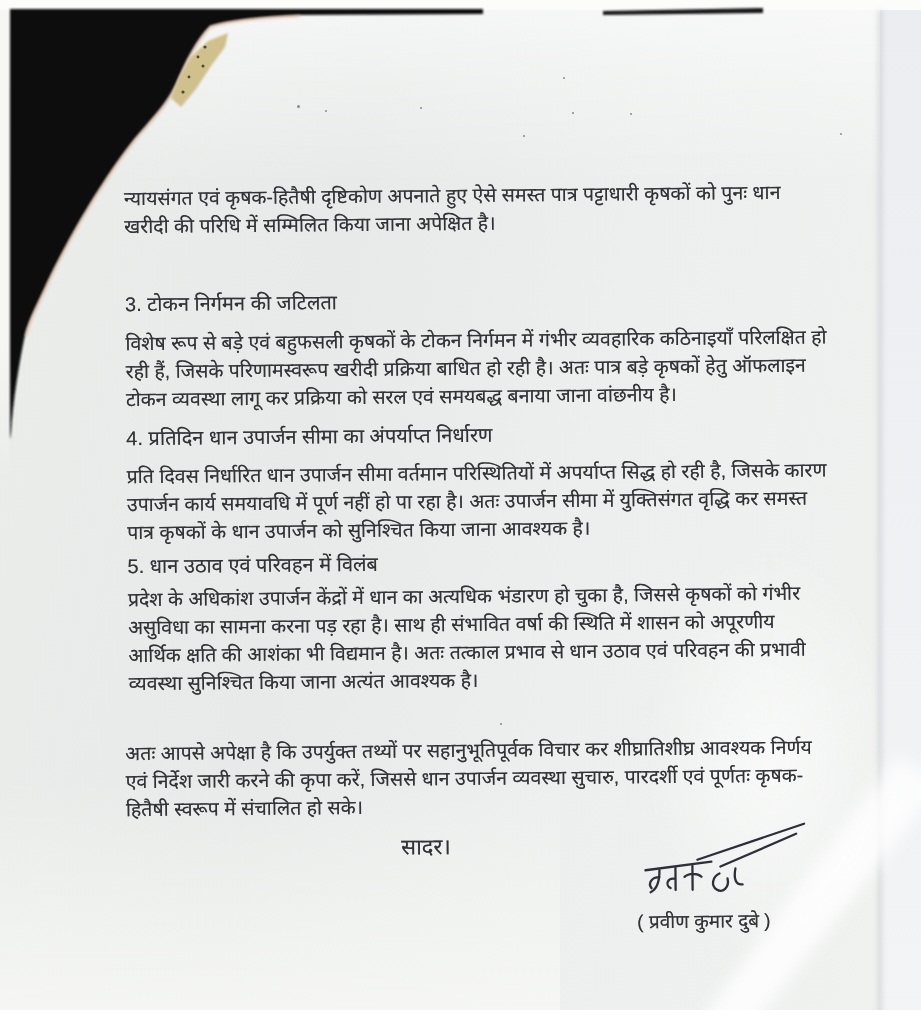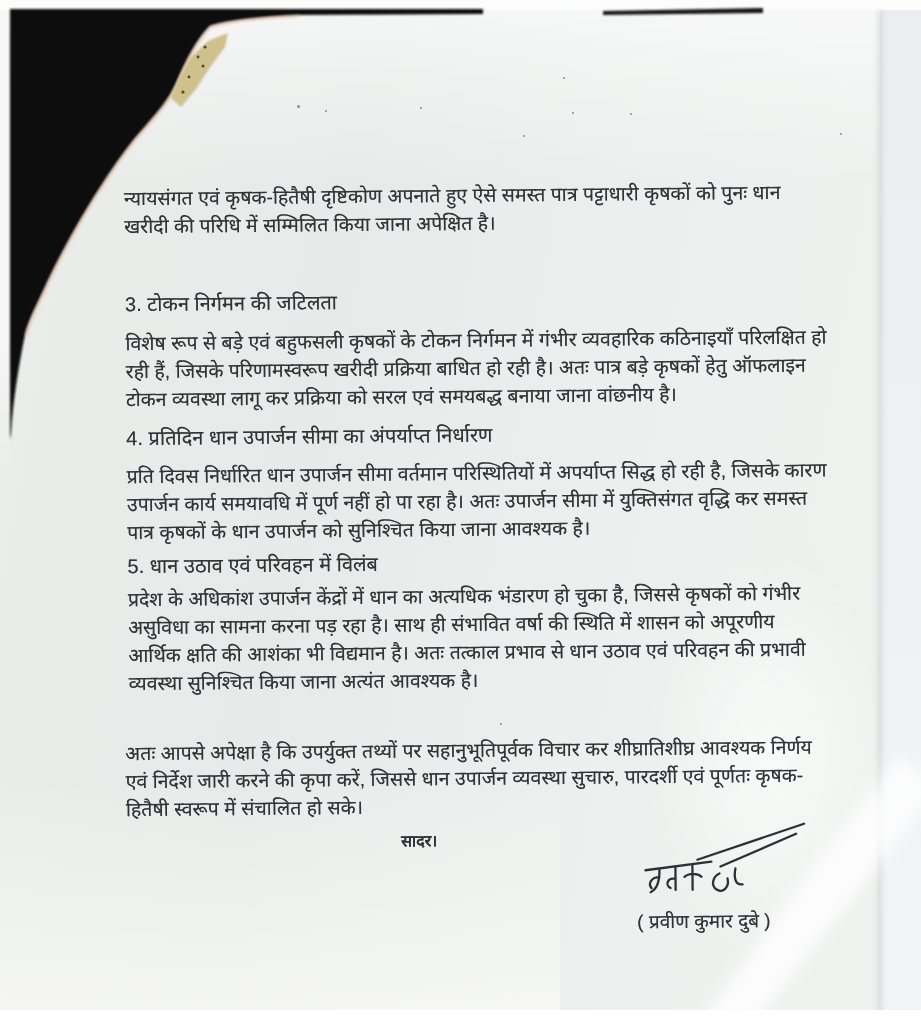--- a/index.html
+++ b/index.html
@@ -39,21 +39,21 @@
     background:rgba(140,146,152,.18); filter:blur(2px);
   }
   .bg-svg { position:absolute; left:0; top:0; }
   .doc {
     position:absolute; left:0; top:0; width:921px; height:1024px;
     transform:rotate(-0.55deg); transform-origin:50% 50%;
     color:#323237; text-shadow:0 0 .5px rgba(50,50,58,.55);
   }
   .para { position:absolute; font-size:19.5px; line-height:28px; }
   .hdg  { position:absolute; font-size:20px;  line-height:28px; }
-  .salute { position:absolute; font-size:16px; line-height:28px;font-weight:bold; }
+  .salute { position:absolute; font-size:22px; line-height:28px; }
   .sig-name { position:absolute; font-size:19px; line-height:24px; text-align:center; }
   .speck { position:absolute; width:3px; height:3px; border-radius:50%;
            background:rgba(55,55,60,.55); }
 </style>
 </head>
 <body>
 
 <div class="photo">
 
   <div class="paper"></div>

